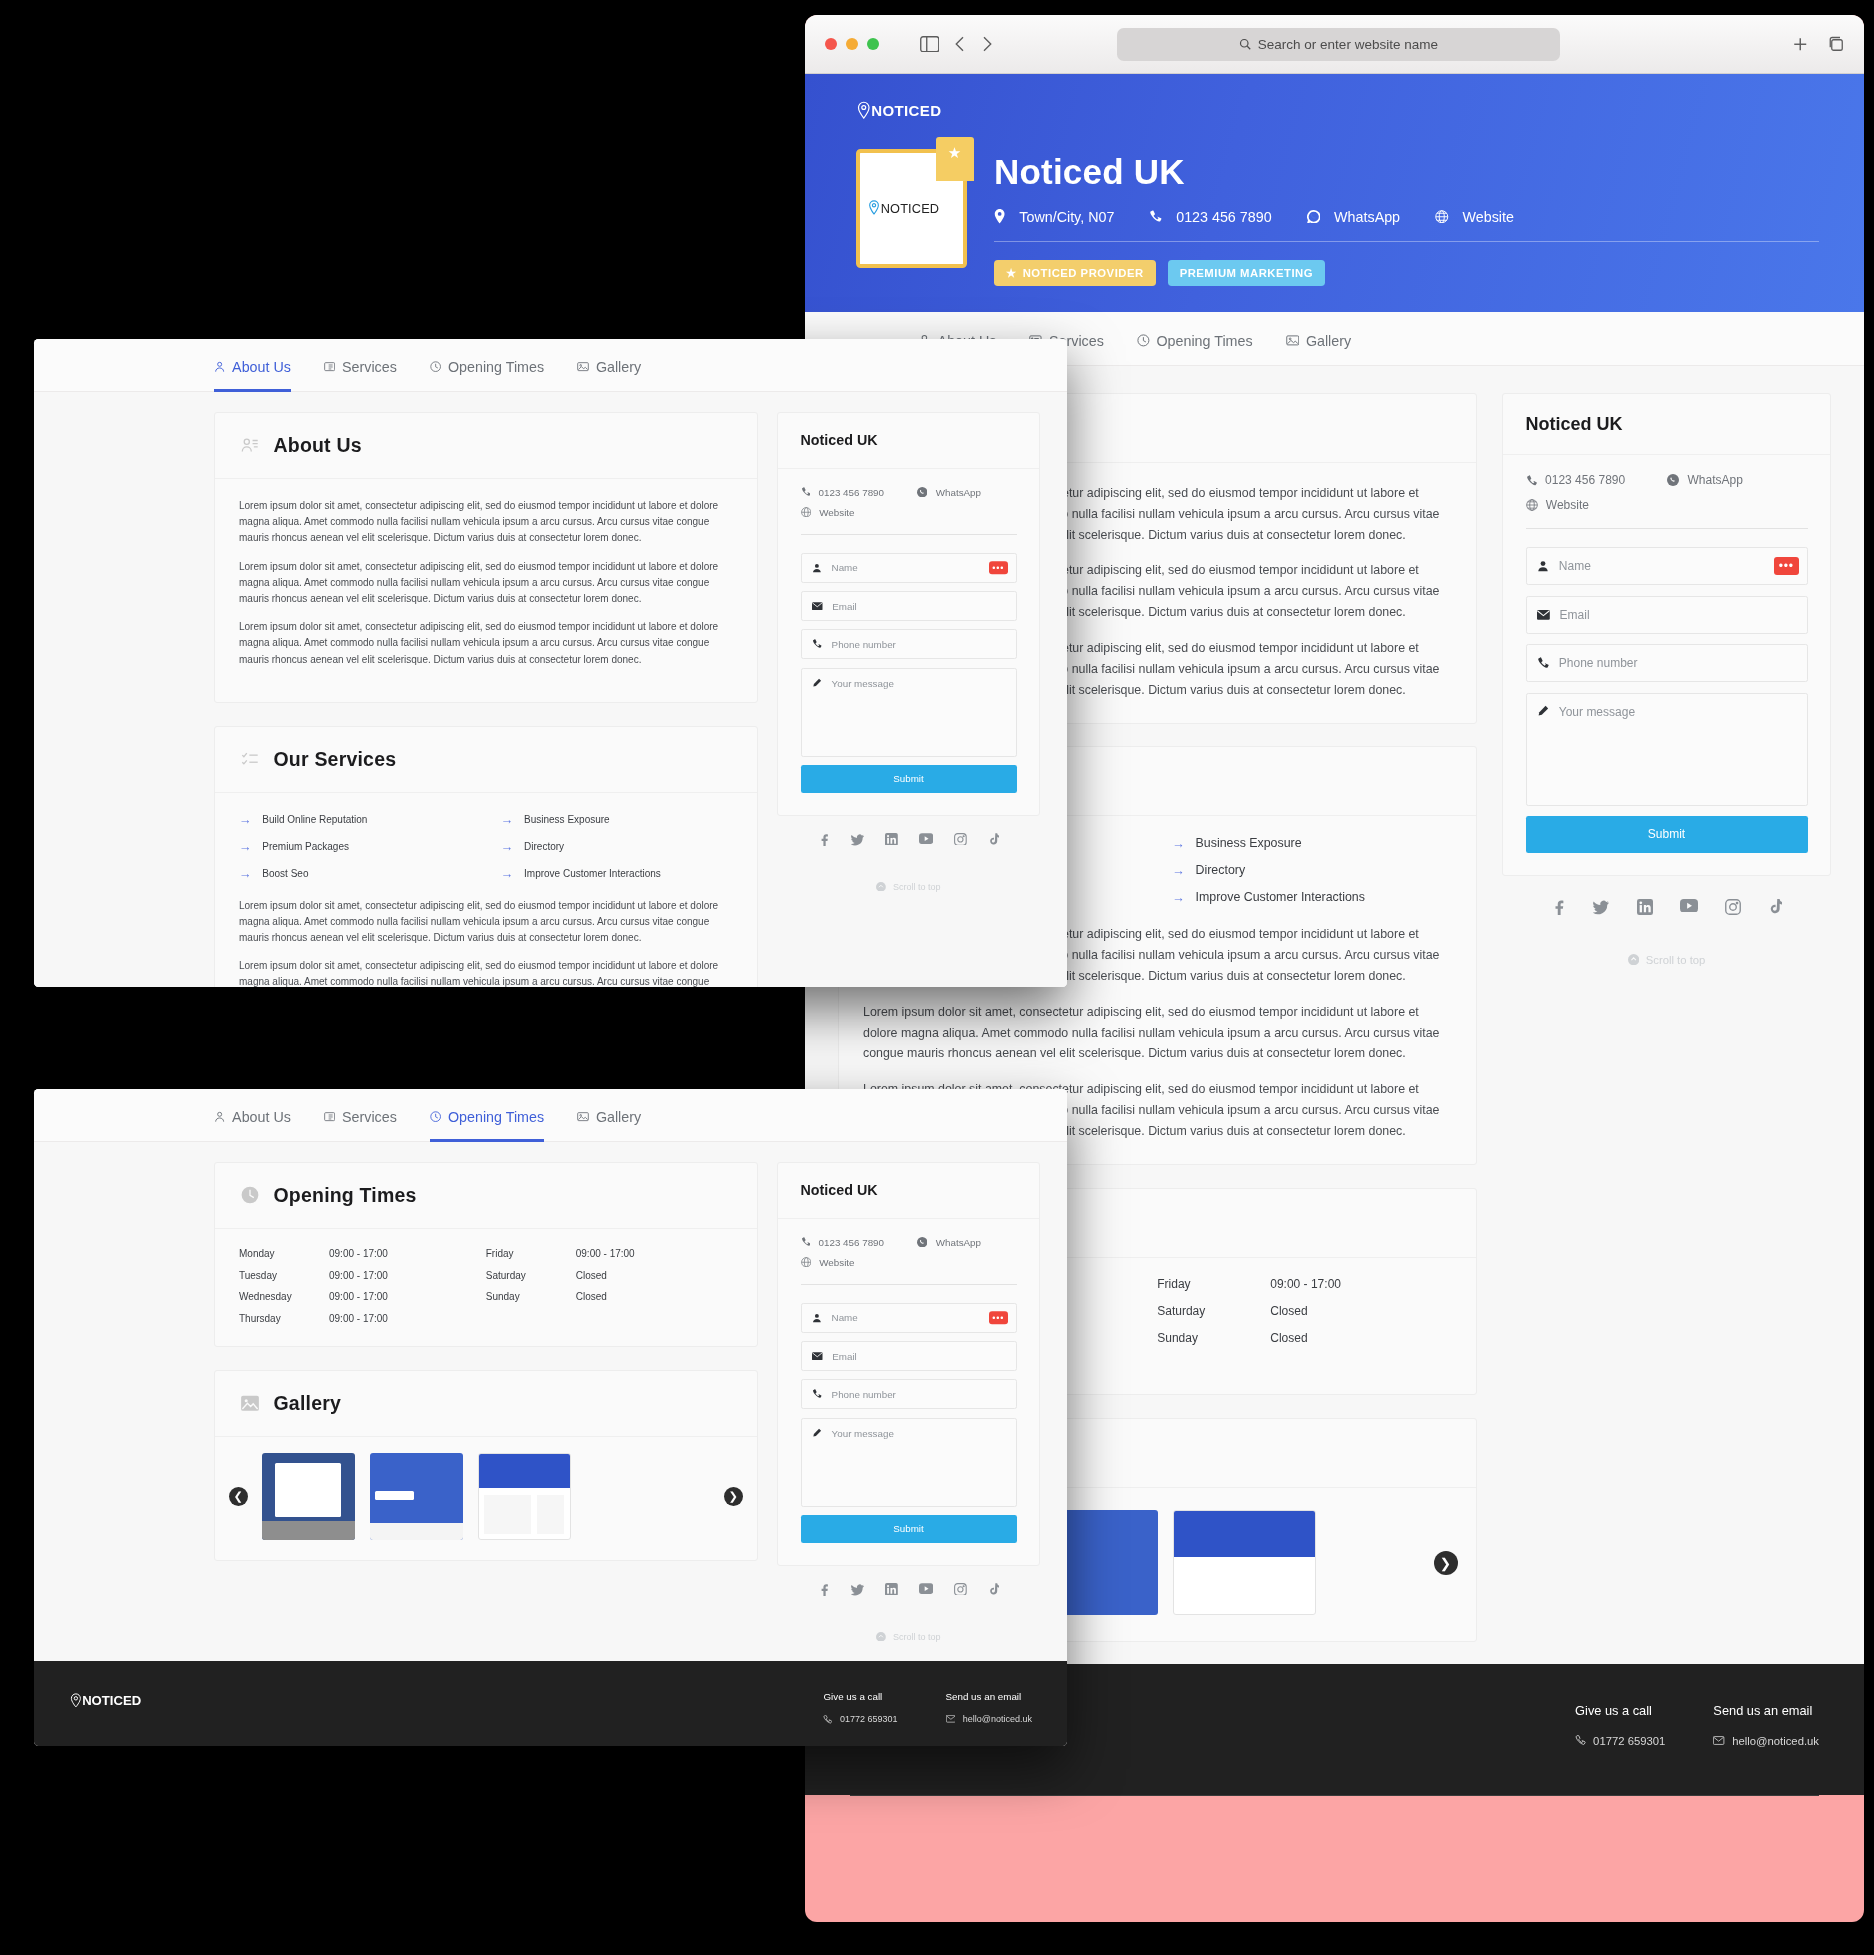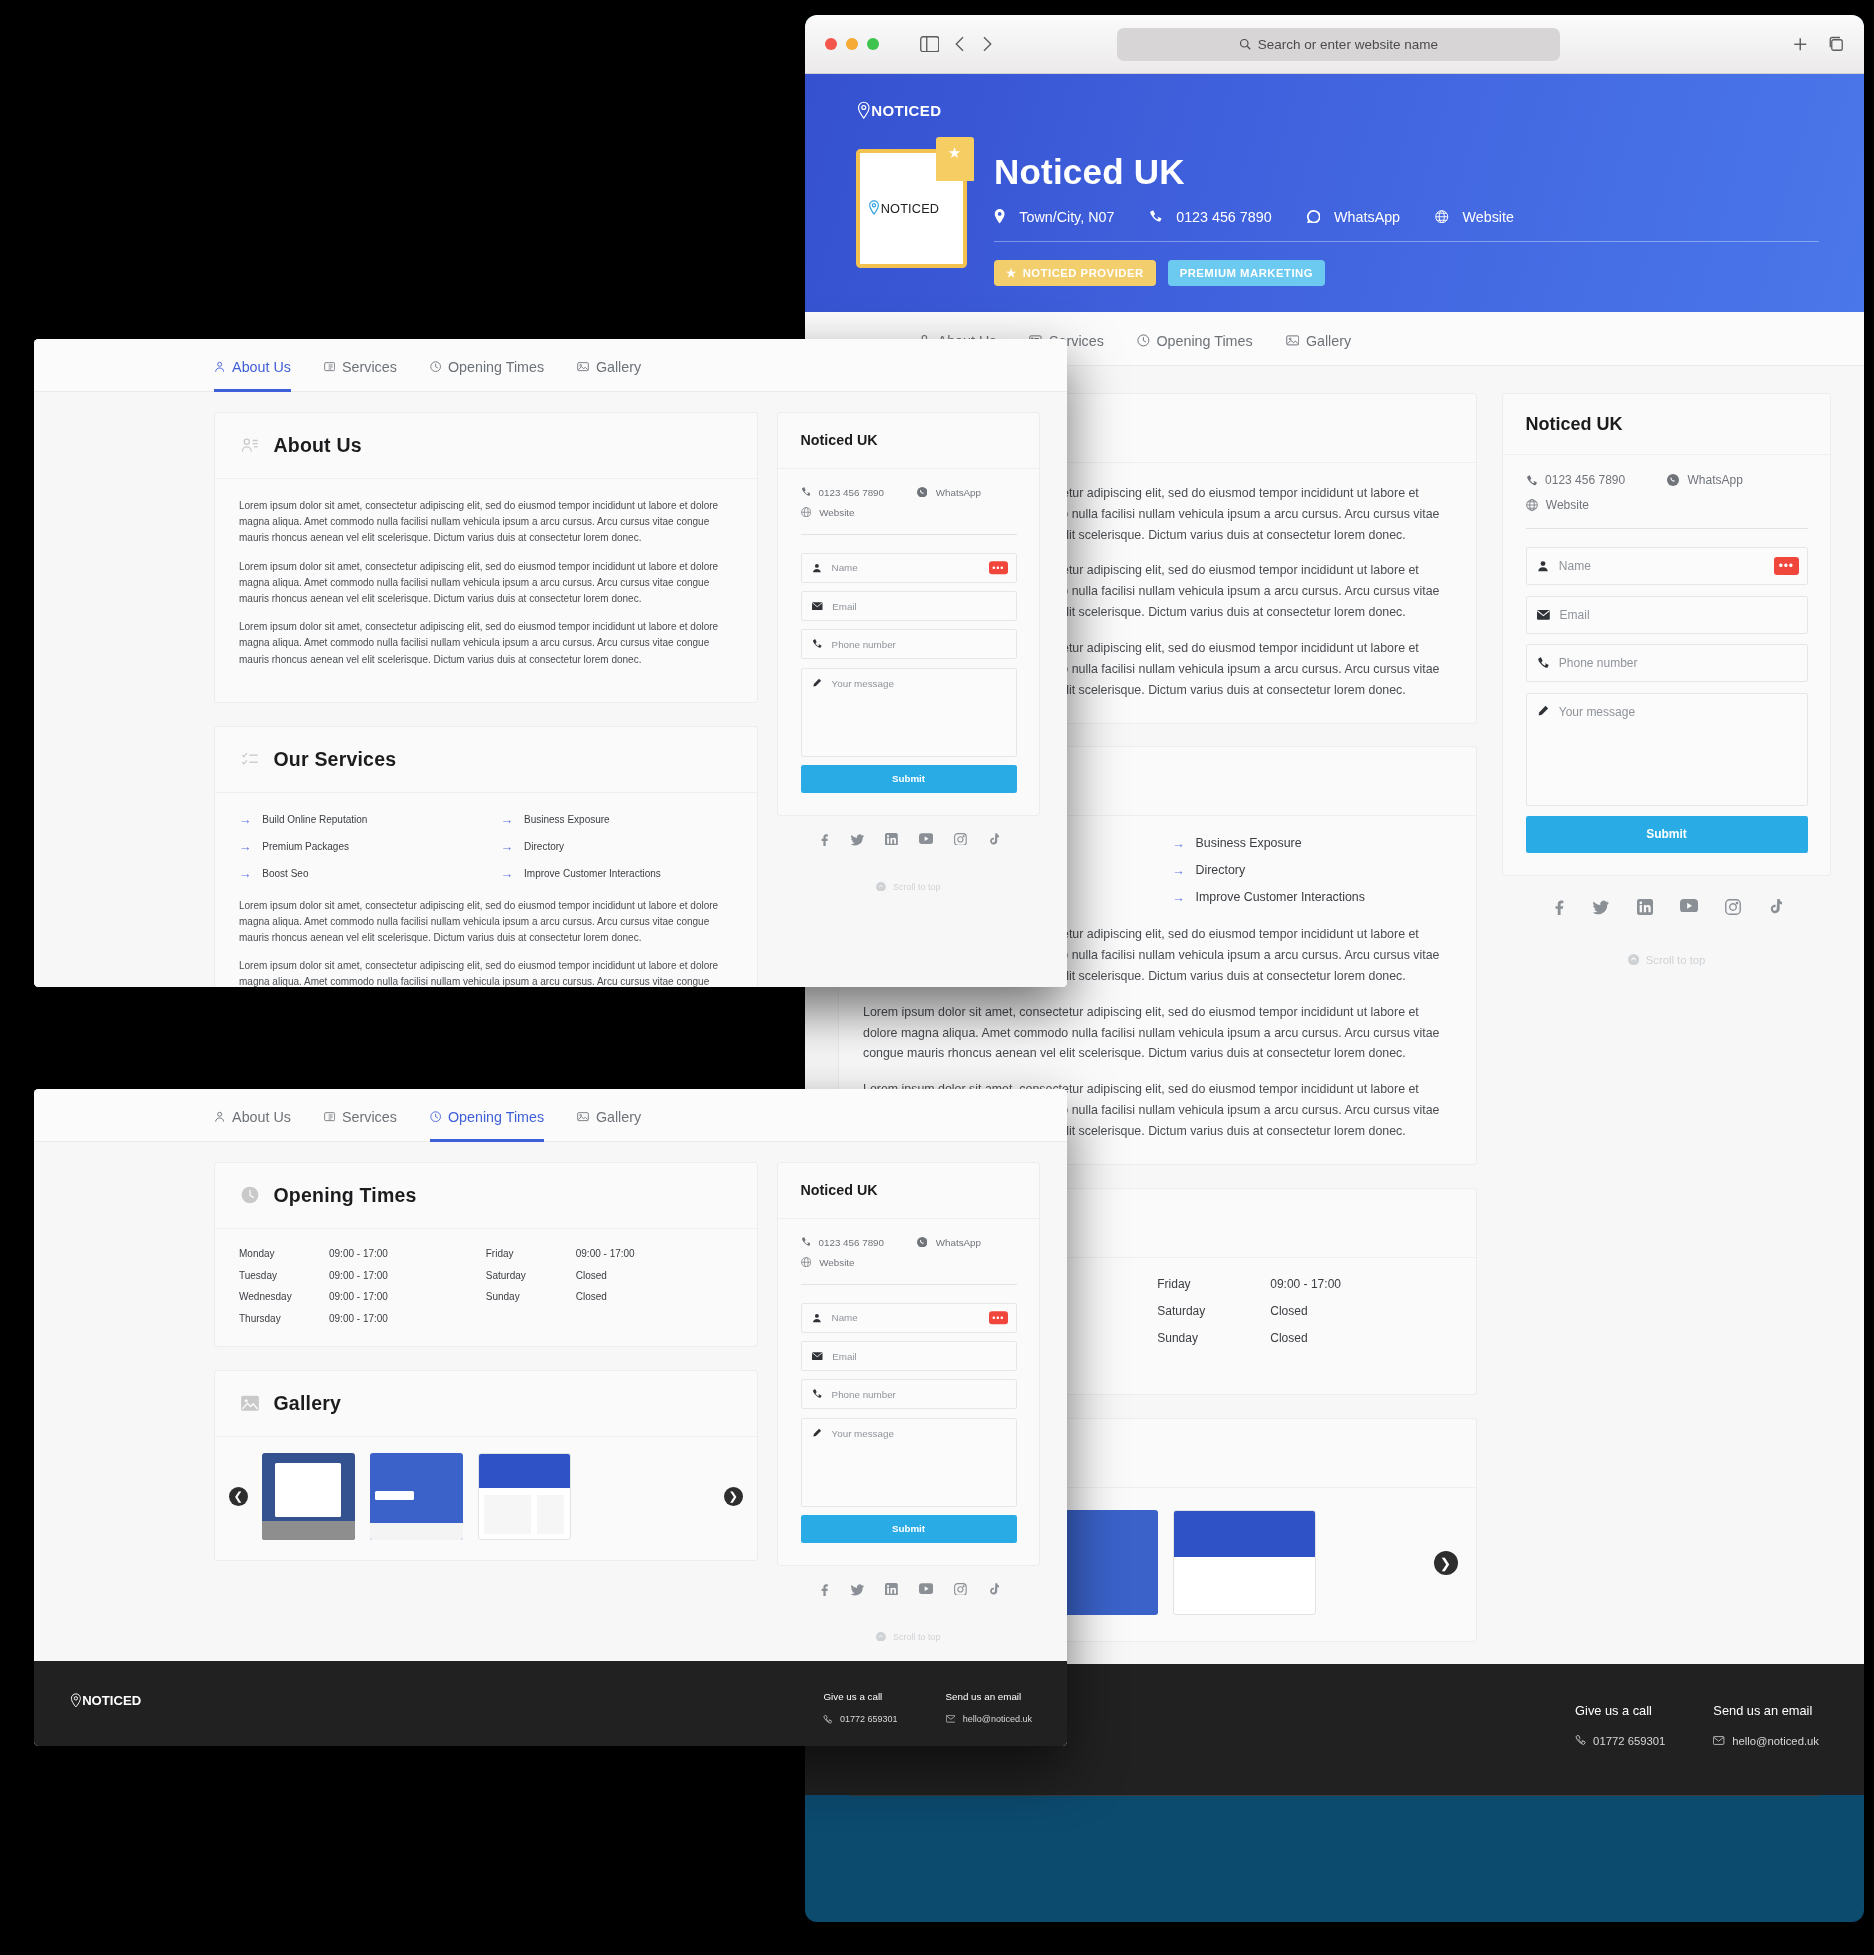--- a/index.html
+++ b/index.html
@@ -4,21 +4,21 @@
 <style>
   * { box-sizing: border-box; margin: 0; padding: 0; }
   html, body { width: 1875px; height: 1955px; background: #000; overflow: hidden; }
   body { font-family: "Liberation Sans", sans-serif; }
 
   .stage { position: relative; width: 1875px; height: 1955px; background: #000; }
 
   
   .browser {
     position: absolute; left: 805px; top: 15px; width: 1059px; height: 1907px;
-    background: #0c4a6e; border-radius: 12px; overflow: hidden;
+    background: #fca5a5; border-radius: 12px; overflow: hidden;
     box-shadow: 0 30px 68px rgba(0,0,0,.55);
   }
   .chrome {
     height: 59px; background: linear-gradient(#fbfbfb,#eceaea);
     display: flex; align-items: center; padding: 0 19.5px; gap: 15px;
     border-bottom: 0.8px solid #d3d0d0;
   }
   .lights { display: flex; gap: 8.3px; }
   .light { width: 12.8px; height: 12.8px; border-radius: 50%; }
   .l-red { background: #f5564c; } .l-yel { background: #f5ab35; } .l-grn { background: #3ec34e; }
@@ -104,21 +104,21 @@
   }
   .fld .fic { color:#2f3237; display:flex; }
   .fld.msg { height: 113px; align-items: flex-start; padding-top: 11.3px; }
   .pw-chip {
     position: absolute; right: 7.5px; top: 50%; transform: translateY(-50%);
     width: 25.5px; height: 18px; background: #f0463c; border-radius: 3px;
     color:#fff; font-size: 12px; display:flex; align-items:center; justify-content:center;
     letter-spacing:0.8px; line-height: 0;
   }
   .submit {
-    background: #29abe6; color:#fff; text-align:center; font-size: 12px; font-weight:bold;
+    background: #29abe6; color:#fff; text-align:center; font-size: 12px; font-weight:normal;
     border-radius: 2.3px; padding: 11.3px 0; margin-top: 7.5px;
   }
   .socials { display:flex; justify-content:center; gap: 27px; padding: 22.5px 0 10.5px; color:#8b9096; }
   .scroll-top { display:flex; justify-content:center; align-items:center; gap:6.8px; color:#cfd2d5; font-size:11.3px; padding-bottom: 19.5px; margin-top: 28px; }
 
   
   .gal-wrap { display:flex; align-items:center; gap: 13.5px; padding: 22.5px 18px 25.5px; }
   .gal-arrow { width: 24px; height: 24px; border-radius:50%; background:#2e2e2e; color:#fff; display:flex; align-items:center; justify-content:center; font-size:13.5px; flex:none; }
   .gal-strip { display:flex; gap: 15px; flex: 1; overflow: hidden; }
   .thumb { width: 113px; height: 105px; border-radius: 3px; overflow:hidden; flex:none; background:#2c3d63; position:relative; }

